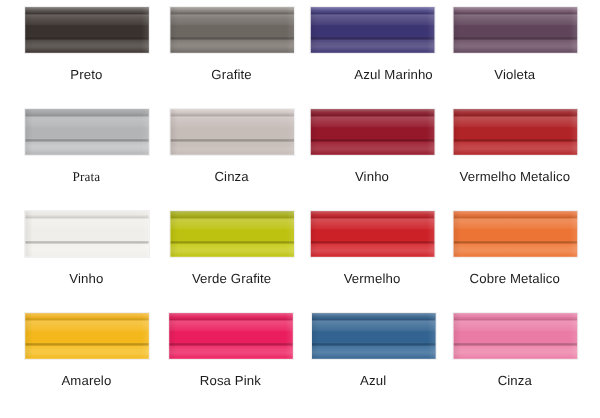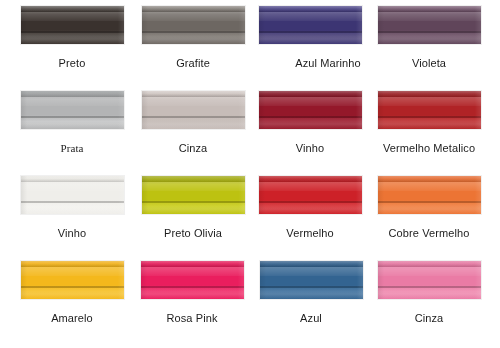--- a/index.html
+++ b/index.html
@@ -211,21 +211,21 @@
   </div>
 
   <div class="swatch-cell col-2">
     <div class="swatch-chip" style="background: linear-gradient(rgb(151, 160, 13) 0%, rgb(189, 194, 17) 22%, rgb(189, 194, 17) 62%, rgb(201, 205, 24) 80%, rgb(189, 194, 17) 100%);">
       <span class="gloss-top"></span>
       <span class="gloss-band"></span>
       <span class="gloss-line"></span>
       <span class="gloss-bottom"></span>
       <span class="gloss-side"></span>
     </div>
-    <div class="swatch-label" style="color: rgb(28, 28, 28);">Preto Olivia</div>
+    <div class="swatch-label" style="color: rgb(28, 28, 28);">Verde Grafite</div>
   </div>
 
   <div class="swatch-cell col-3">
     <div class="swatch-chip" style="background: linear-gradient(rgb(182, 26, 34) 0%, rgb(205, 33, 40) 22%, rgb(205, 33, 40) 62%, rgb(214, 42, 48) 80%, rgb(205, 33, 40) 100%);">
       <span class="gloss-top"></span>
       <span class="gloss-band"></span>
       <span class="gloss-line"></span>
       <span class="gloss-bottom"></span>
       <span class="gloss-side"></span>
     </div>
@@ -233,21 +233,21 @@
   </div>
 
   <div class="swatch-cell col-4">
     <div class="swatch-chip" style="background: linear-gradient(rgb(225, 99, 42) 0%, rgb(236, 116, 52) 22%, rgb(236, 116, 52) 62%, rgb(240, 124, 60) 80%, rgb(236, 116, 52) 100%);">
       <span class="gloss-top"></span>
       <span class="gloss-band"></span>
       <span class="gloss-line"></span>
       <span class="gloss-bottom"></span>
       <span class="gloss-side"></span>
     </div>
-    <div class="swatch-label" style="color: rgb(28, 28, 28);">Cobre Vermelho</div>
+    <div class="swatch-label" style="color: rgb(28, 28, 28);">Cobre Metalico</div>
   </div>
 
   <div class="swatch-cell col-1">
     <div class="swatch-chip" style="background: linear-gradient(rgb(238, 171, 18) 0%, rgb(244, 184, 28) 22%, rgb(244, 184, 28) 62%, rgb(246, 192, 36) 80%, rgb(244, 184, 28) 100%);">
       <span class="gloss-top"></span>
       <span class="gloss-band"></span>
       <span class="gloss-line"></span>
       <span class="gloss-bottom"></span>
       <span class="gloss-side"></span>
     </div>

